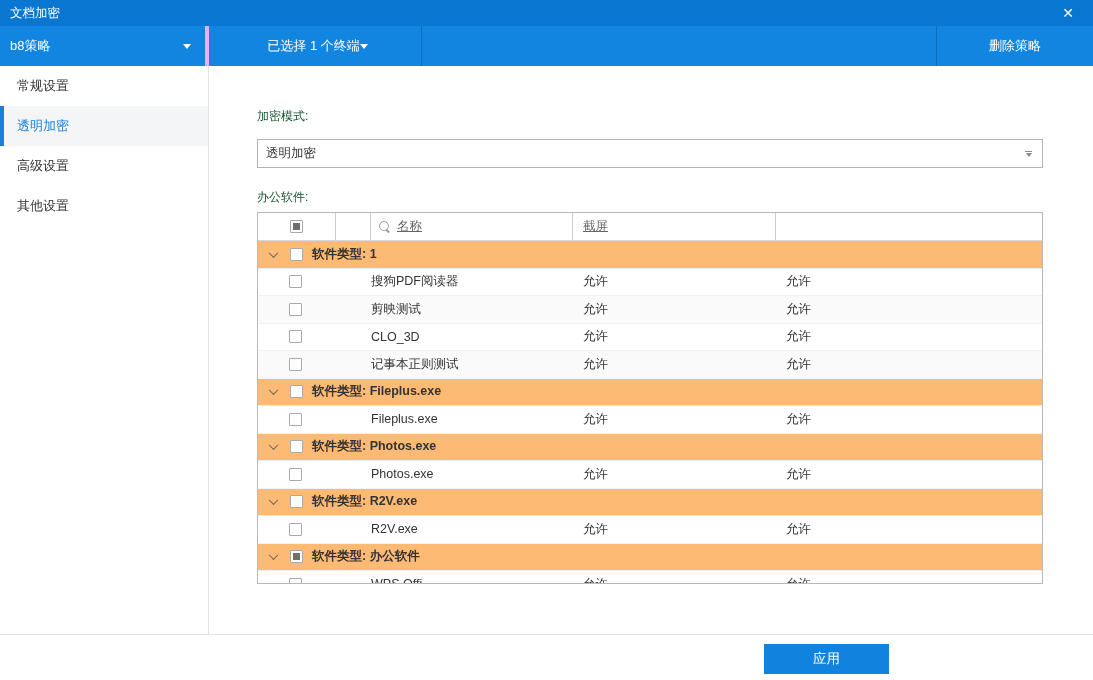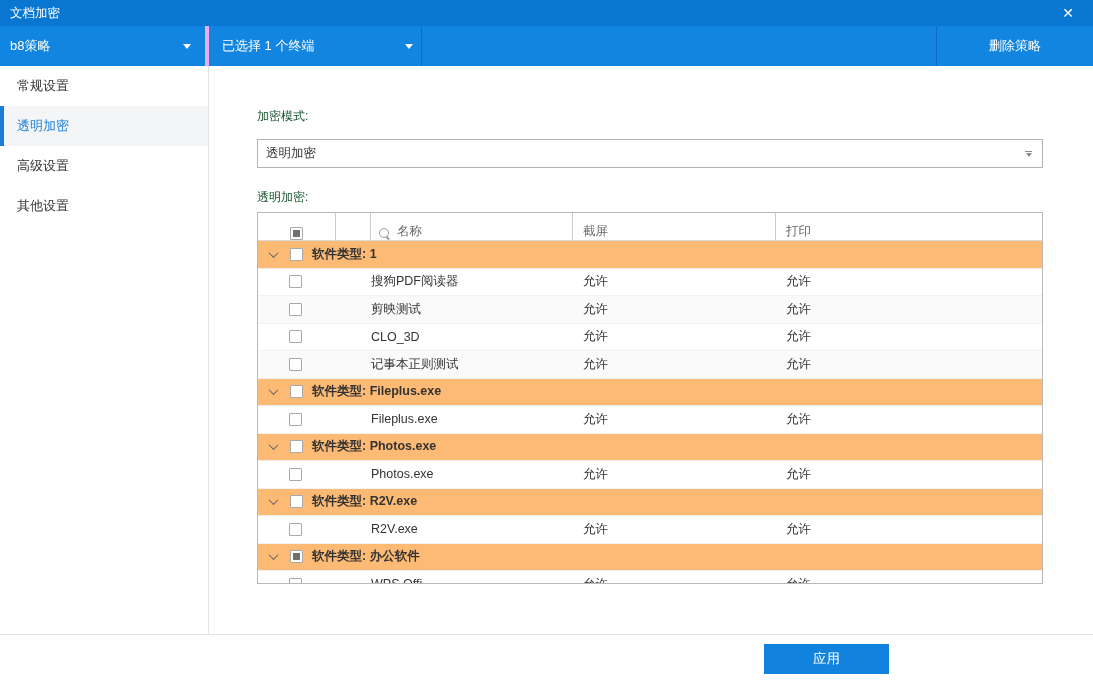--- a/index.html
+++ b/index.html
@@ -10,21 +10,21 @@
 
   
   .titlebar { height:26px; background:#0977d2; display:flex; align-items:center; padding:0 10px; color:#fff; font-size:12.5px; }
   .titlebar .spacer { flex:1; }
   .close-x { width:22px; height:20px; display:flex; align-items:center; justify-content:center; font-size:14px; cursor:pointer; margin-right:4px; }
 
   
   .toolbar { height:40px; background:#1285e0; display:flex; color:#fff; font-size:13px; }
   .tseg { display:flex; align-items:center; cursor:pointer; position:relative; }
   .seg-policy { width:209px; padding:0 14px 0 10px; border-right:4px solid #f0abfc; justify-content:space-between; }
-  .seg-terminal { width:213px; padding:0 8px 0 13px; border-right:1px solid #0a6cc2; justify-content:space-between; }
+  .seg-terminal { width:213px; padding:0 8px 0 13px; border-right:1px solid #0a6cc2; justify-content:center; }
   .tseg-fill { flex:1; }
   .seg-delete { width:157px; border-left:1px solid #0a6cc2; justify-content:center; }
   .tri-down { width:0; height:0; border-left:4.5px solid transparent; border-right:4.5px solid transparent; border-top:5px solid #fff; }
 
   
   .bodyarea { display:flex; height:568px; }
   .sidebar { width:209px; border-right:1px solid #e3e3e3; background:#fff; padding-top:0; }
   .side-item { height:40px; display:flex; align-items:center; padding-left:13px; font-size:13px; color:#333; cursor:pointer; border-left:4px solid transparent; }
   .side-item.selected { background:#f4f5f6; border-left:4px solid #1b7fd9; color:#1b7fd9; }
 
@@ -32,21 +32,21 @@
   .field-label { font-size:12px; color:#14532d; height:16px; }
   .select-box { width:786px; height:29px; border:1px solid #b3b3b3; margin-top:15px; display:flex; align-items:center; padding:0 10px 0 8px; font-size:12.5px; color:#333; background:#fff; justify-content:space-between; cursor:pointer; }
   .sel-arrow { display:flex; flex-direction:column; align-items:center; gap:1px; }
   .sel-arrow .bar { width:7px; height:1px; background:#8a8a8a; }
   .sel-arrow .tri { width:0; height:0; border-left:3.5px solid transparent; border-right:3.5px solid transparent; border-top:4px solid #8a8a8a; }
   .label2 { margin-top:21px; }
 
   
   .table { width:786px; height:372px; border:1px solid #b9b9b9; margin-top:7px; display:flex; flex-direction:column; background:#fff; }
   .thead { height:28px; display:flex; align-items:stretch; border-bottom:1px solid #d9d9d9; font-size:12.5px; color:#666; flex:none; }
-  .th { display:flex; align-items:flex-end; border-right:1px solid #ccc; }
+  .th { display:flex; align-items:center; border-right:1px solid #ccc;text-decoration:underline; }
   .th.c1 { width:78px; justify-content:center; }
   .th.c2 { width:35px; }
   .th.c3 { width:202px; padding-left:8px; gap:6px; }
   .th.c4 { width:203px; padding-left:10px; }
   .th.c5 { flex:1; padding-left:10px; border-right:none; }
   .tbody { flex:1; overflow:hidden; font-size:12.5px; }
 
   .cb { width:13px; height:13px; border:1px solid #a9a9a9; background:#fff; border-radius:1px; position:relative; flex:none; cursor:pointer; }
   .cb.ind::after { content:""; position:absolute; left:2px; top:2px; width:7px; height:7px; background:#6f6f6f; }
 
@@ -117,38 +117,35 @@
       <div class="field-label">加密模式:</div>
 
       <div class="select-box">
         <span>透明加密</span>
         <span class="sel-arrow">
             <span class="bar"></span>
             <span class="tri"></span>
           </span>
       </div>
 
-      <div class="field-label label2">透明加密:</div>
+      <div class="field-label label2">办公软件:</div>
 
       <div class="table">
         <div class="thead">
           <div class="th c1">
             <span class="cb ind"></span>
           </div>
           <div class="th c2"></div>
           <div class="th c3">
             <span class="search-icon"></span>
             <span>名称</span>
           </div>
           <div class="th c4">
             <span>截屏</span>
           </div>
-          <div class="th c5">
-            <span>打印</span>
-          </div>
         </div>
         <div class="tbody" id="tbody">
             <div class="group-row">
               <div class="chev"></div>
               <div class="cb"></div>
               <div class="group-label">软件类型: 1</div>
             </div>
             <div class="data-row">
               <div class="dc1">
                 <div class="cb"></div>

